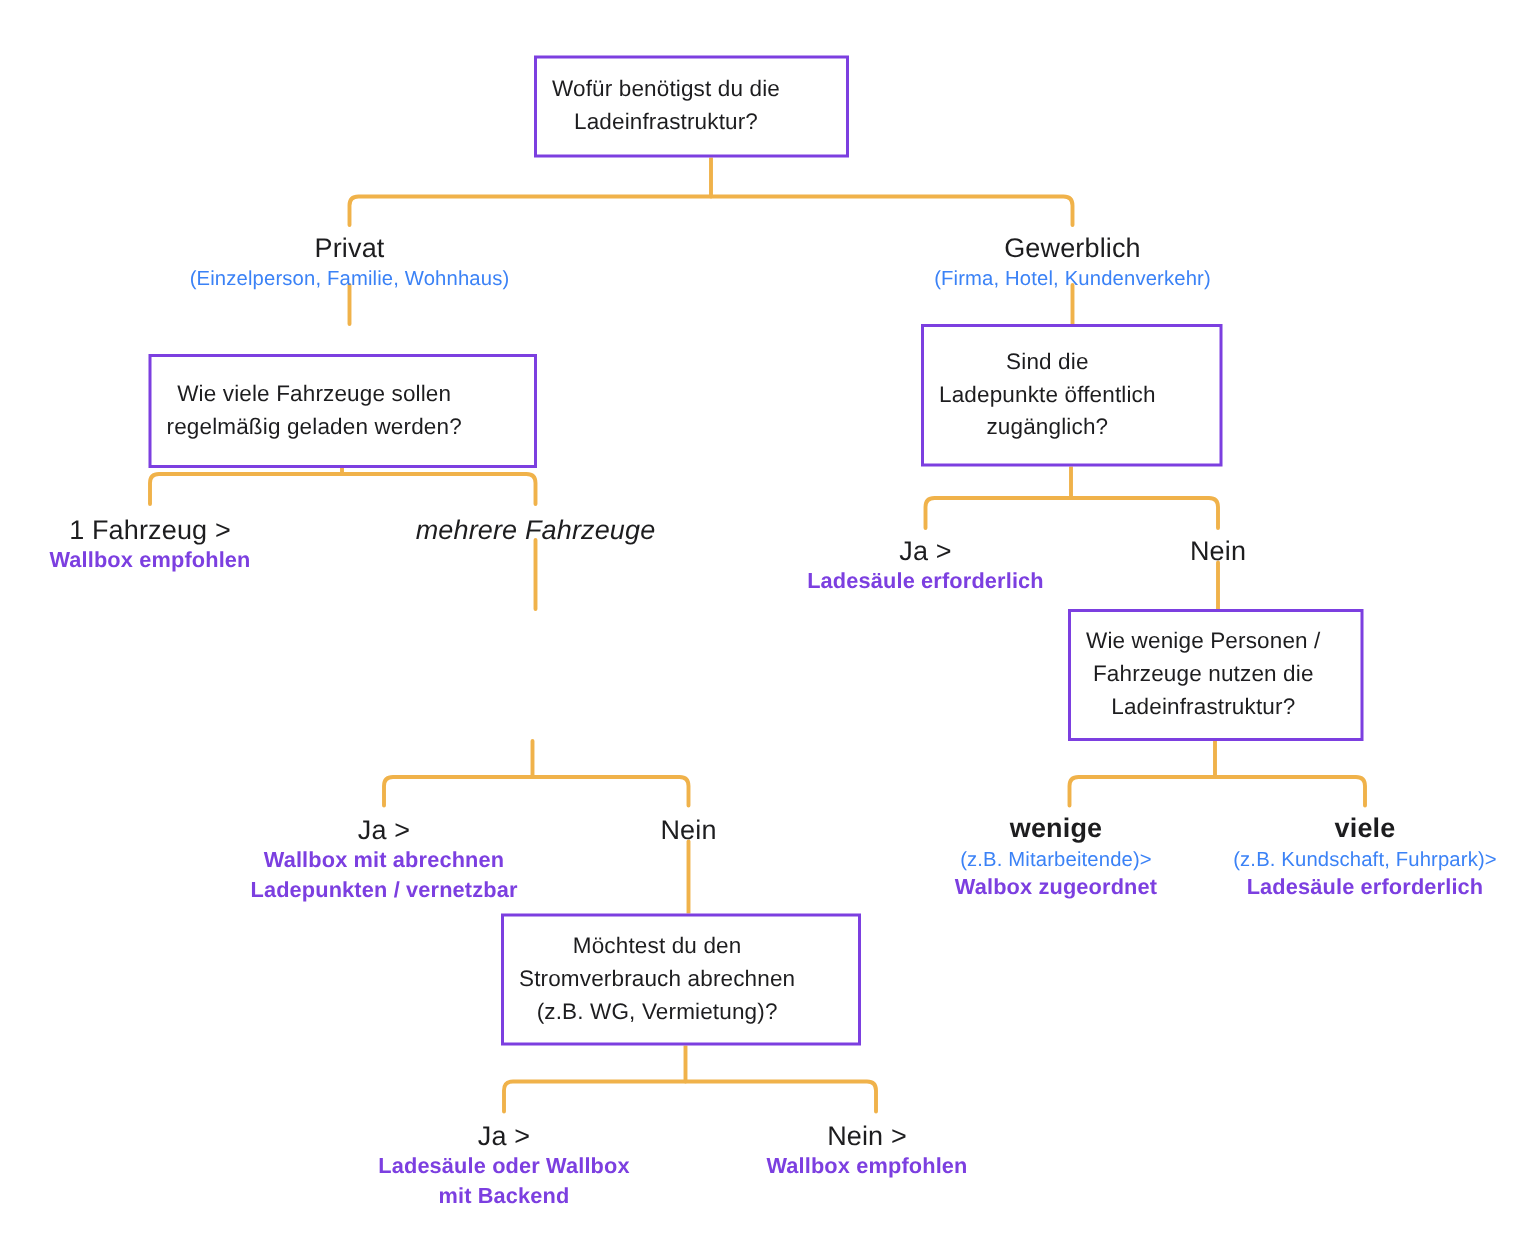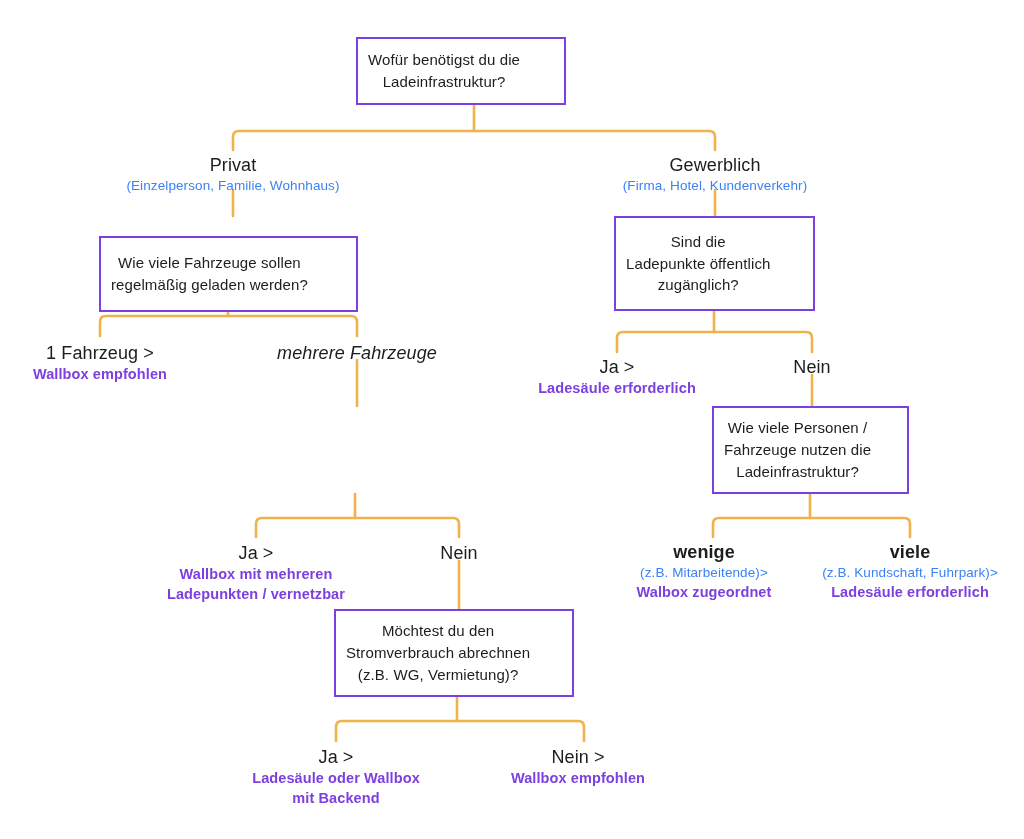--- a/index.html
+++ b/index.html
@@ -123,21 +123,21 @@
     <span>
       <span>Sind die</span><br>
       <span>Ladepunkte öffentlich</span><br>
       <span>zugänglich?</span>
     </span>
   </div>
 
 
   <div class="node-box" style="left:712px; top:406px; width:197px; height:88px;">
     <span>
-      <span>Wie viele Personen /</span><br>
+      <span>Wie wenige Personen /</span><br>
       <span>Fahrzeuge nutzen die</span><br>
       <span>Ladeinfrastruktur?</span>
     </span>
   </div>
 
   <div class="node-box" style="left:334px; top:609px; width:240px; height:88px;">
     <span>
       <span>Möchtest du den</span><br>
       <span>Stromverbrauch abrechnen</span><br>
       <span>(z.B. WG, Vermietung)?</span>
@@ -167,21 +167,21 @@
     <span class="lg-main">Ja &gt;</span>
     <span class="lg-result">Ladesäule erforderlich</span>
   </div>
 
   <div class="label-group" style="left:662px; top:355px; width:300px;">
     <span class="lg-main">Nein</span>
   </div>
 
   <div class="label-group" style="left:106px; top:541px; width:300px;">
     <span class="lg-main">Ja &gt;</span>
-    <span class="lg-result">Wallbox mit mehreren</span>
+    <span class="lg-result">Wallbox mit abrechnen</span>
     <span class="lg-result">Ladepunkten / vernetzbar</span>
   </div>
 
   <div class="label-group" style="left:309px; top:541px; width:300px;">
     <span class="lg-main">Nein</span>
   </div>
 
   <div class="label-group" style="left:554px; top:540px; width:300px;">
     <span class="lg-main bold">wenige</span>
     <span class="lg-sub">(z.B. Mitarbeitende)&gt;</span>

